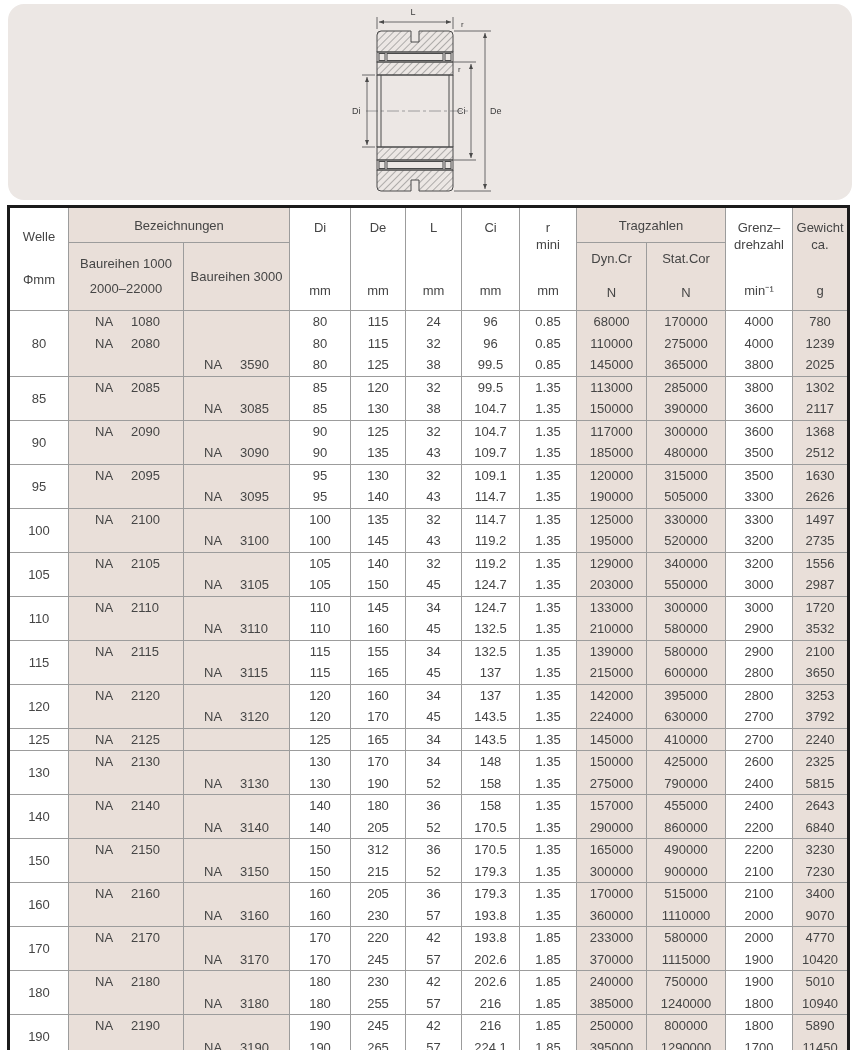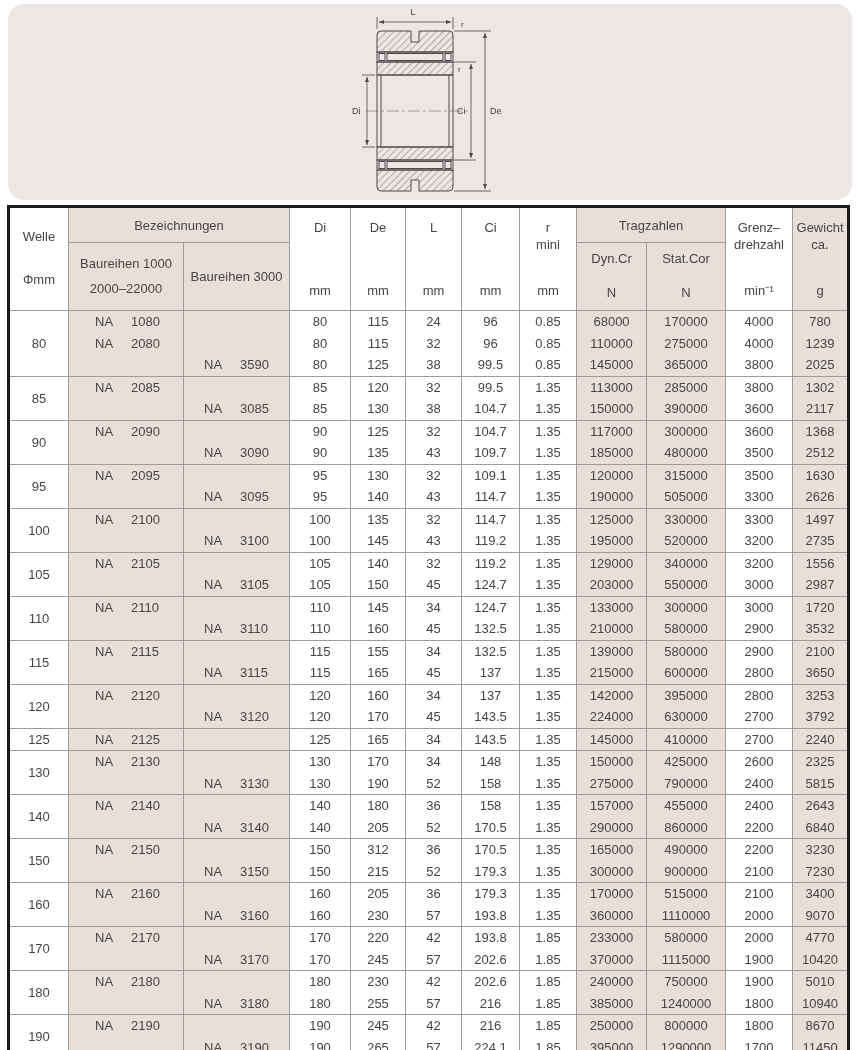--- a/index.html
+++ b/index.html
@@ -660,21 +660,21 @@
           <td class="c-des pink c-des1"><span class="na">NA</span><span>2190</span></td>
           <td class="c-des pink c-des2"></td>
           <td>190</td>
           <td>245</td>
           <td>42</td>
           <td>216</td>
           <td>1.85</td>
           <td class="pink">250000</td>
           <td class="pink">800000</td>
           <td>1800</td>
-          <td class="pink">8670</td>
+          <td class="pink">5890</td>
         </tr>
         <tr>
           <td class="c-des pink c-des1"></td>
           <td class="c-des pink c-des2"><span class="na">NA</span><span>3190</span></td>
           <td>190</td>
           <td>265</td>
           <td>57</td>
           <td>224.1</td>
           <td>1.85</td>
           <td class="pink">395000</td>

